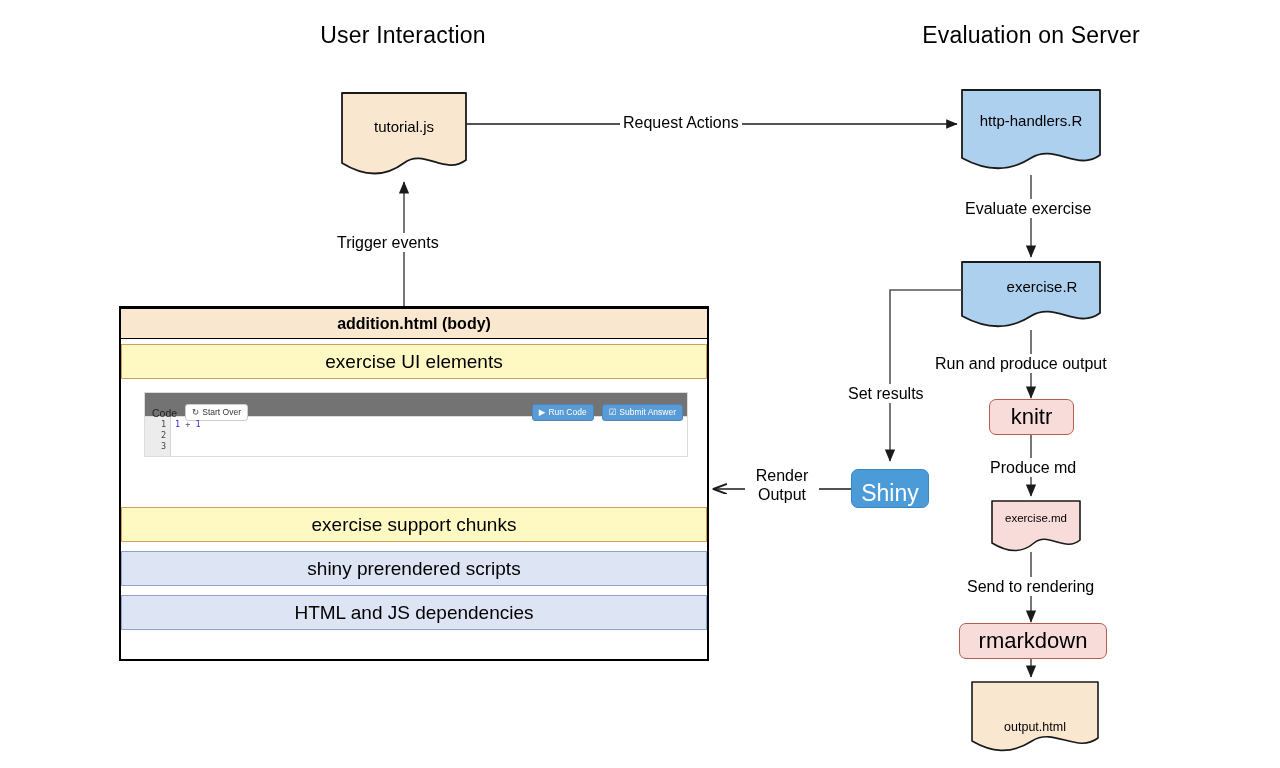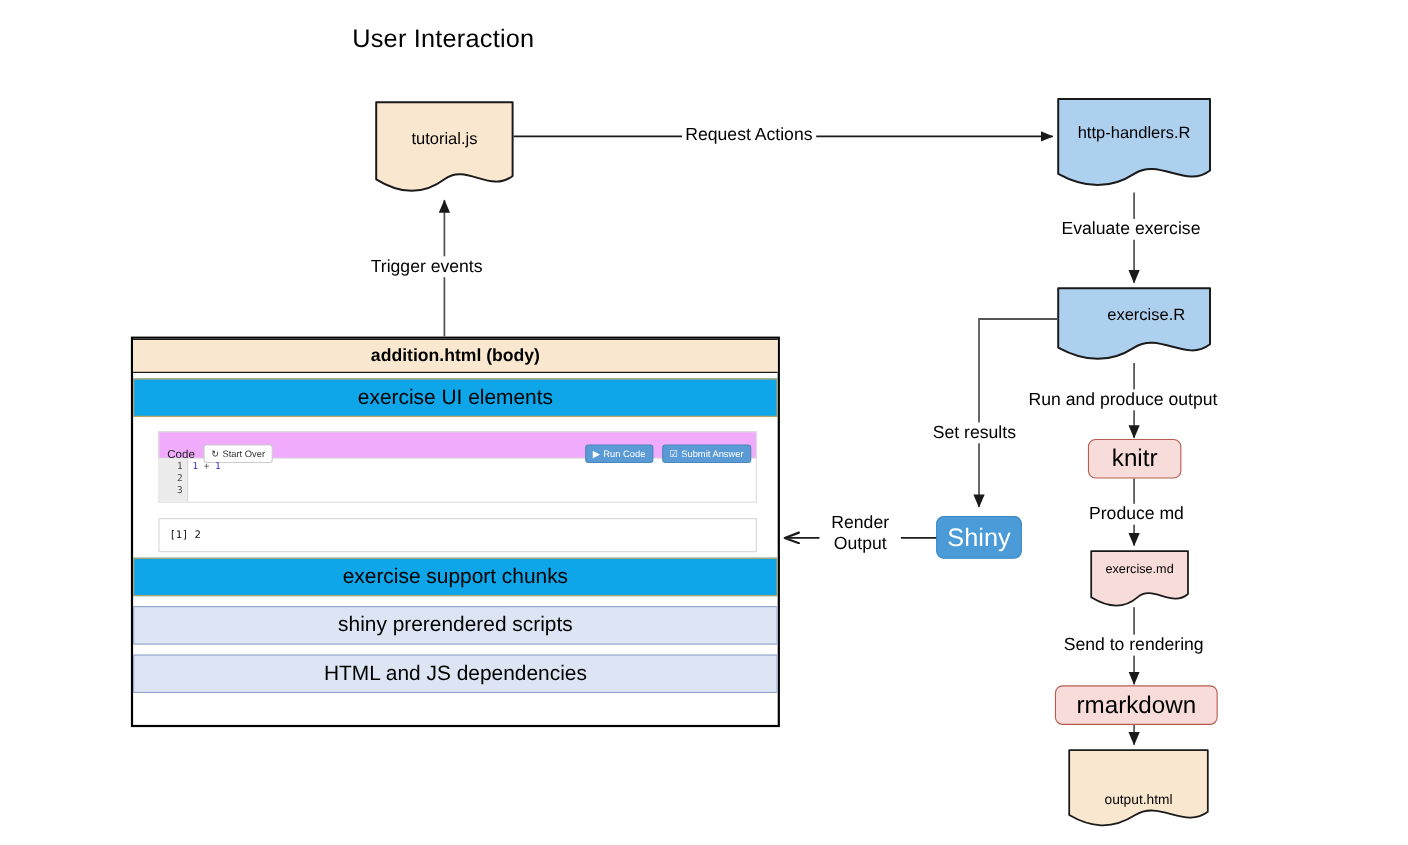--- a/index.html
+++ b/index.html
@@ -51,20 +51,21 @@
   }
   .pill-knitr, .pill-rmd {
     background: #f8dcd9;
     border: 1.6px solid #b85c50;
     color: #000;
   }
   .pill-shiny {
     background: #4a9bd8;
     border: 1.5px solid #3b87c4;
     color: #ffffff;
+    align-items: flex-end;
   }
 
   
   .edge-label {
     position: absolute;
     font-size: 16px;
     line-height: 19px;
     white-space: nowrap;
     background: #ffffff;
     padding: 0 3px;
@@ -94,21 +95,21 @@
   .band-title {
     height: 31px;
     background: #fae7cf;
     border-top: 1.5px solid #000;
     border-bottom: 1.5px solid #000;
     font-weight: bold;
     font-size: 16px;
   }
   .band-orange {
     height: 35px;
-    background: #0ea5e9;
+    background: #fef9c3;
     border: 1.5px solid #cfa254;
     font-size: 19px;
   }
   .band-blue {
     height: 35px;
     background: #dde5f5;
     border: 1.5px solid #8fa4cc;
     font-size: 19px;
   }
   .band-gap-sm { height: 5px; }
@@ -116,21 +117,21 @@
 
   
   #exercise-widget {
     position: absolute;
     left: 23px;
     top: 84px;
     width: 544px;
   }
   .ex-toolbar {
     height: 25px;
-    background: #f0abfc;
+    background: #737373;
     border: 1px solid #dcdcdc;
     border-bottom: 1px solid #dcdcdc;
     box-sizing: border-box;
     display: flex;
     align-items: center;
     padding: 16px 4px 0 7px;
     gap: 8px;
   }
   .ex-toolbar .code-label {
     font-size: 10.5px;
@@ -206,20 +207,21 @@
     color: #111;
   }
 </style>
 </head>
 <body>
 
 <div id="canvas">
 
   <div class="abs col-heading" style="left:278px; top:22px; width:250px;">User Interaction</div>
 
+  <div class="abs col-heading" style="left:906px; top:22px; width:250px;">Evaluation on Server</div>
 
   <svg class="layer" viewBox="0 0 1280 768" xmlns="http://www.w3.org/2000/svg">
     <defs>
       <marker id="arrowFilled" markerWidth="9" markerHeight="9" refX="7.2" refY="3.2" orient="auto" markerUnits="strokeWidth">
         <path d="M0,0 L7.6,3.2 L0,6.4 z" fill="#1a1a1a"></path>
       </marker>
       <marker id="arrowOpen" markerWidth="11" markerHeight="11" refX="8.6" refY="3.6" orient="auto" markerUnits="strokeWidth">
         <path d="M0.4,0.4 L9,3.6 L0.4,6.8" fill="none" stroke="#1a1a1a" stroke-width="1.3" stroke-linecap="round" stroke-linejoin="round"></path>
       </marker>
     </defs>
@@ -335,23 +337,20 @@
           <div>2</div>
           <div>3</div>
         </div>
         <div class="code-area">
           <span>1</span>
           <span class="op">+</span>
           <span>1</span>
         </div>
       </div>
 
-      <div class="ex-output">
-        <span>[1] 2</span>
-      </div>
     </div>
 
     <div style="height:128px;"></div>
 
     <div class="band band-orange">
       <span>exercise support chunks</span>
     </div>
 
     <div class="band-gap-md"></div>
 

